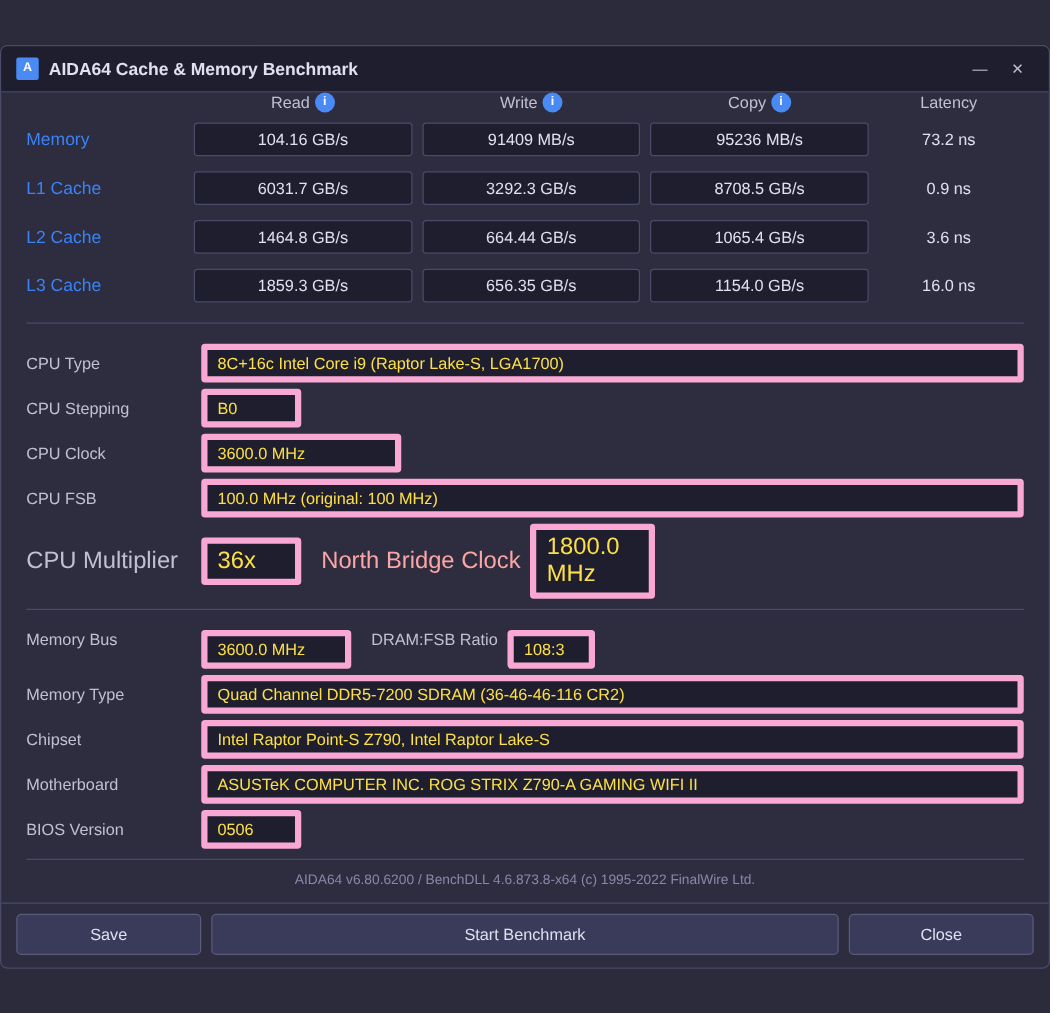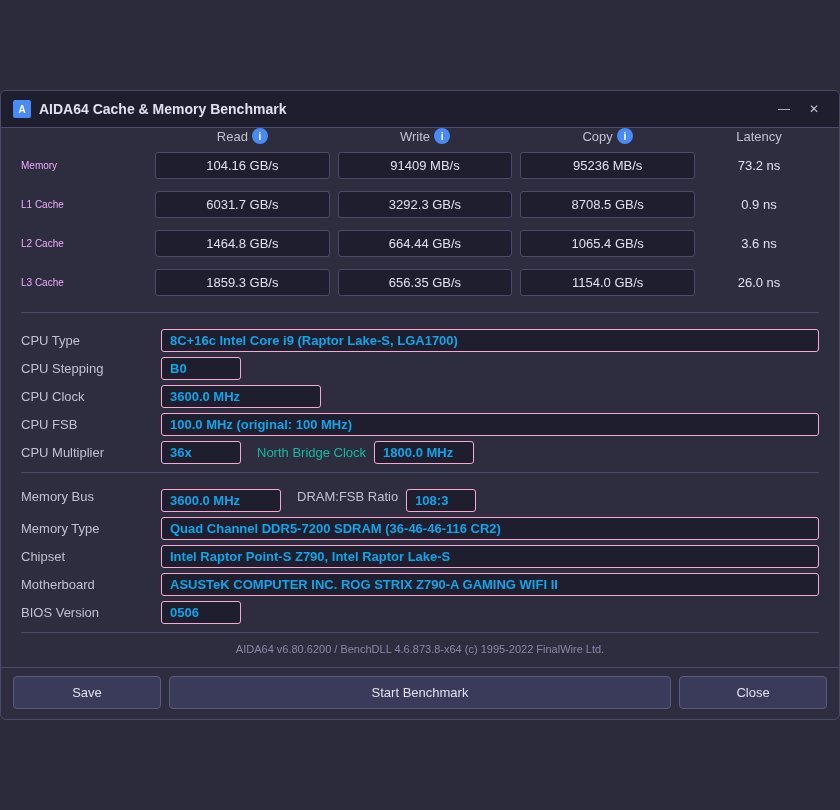--- a/index.html
+++ b/index.html
@@ -105,22 +105,22 @@
       cursor: pointer;
       flex-shrink: 0;
     }
     .bench-row {
       display: grid;
       grid-template-columns: 130px 1fr 1fr 1fr 120px;
       align-items: center;
       margin-bottom: 12px;
     }
     .row-label {
-      font-size: 10px;
-      color: #f0abfc;
+      font-size: 14px;
+      color: #3b82f6;
     }
     .value-box {
       background: #1e1e2e;
       border: 1px solid #4a4a6a;
       border-radius: 3px;
       padding: 5px 10px;
       font-size: 13px;
       color: #e0e0f0;
       text-align: center;
       margin: 0 4px;
@@ -148,26 +148,25 @@
       margin-bottom: 5px;
       font-size: 13px;
     }
     .info-label {
       width: 140px;
       flex-shrink: 0;
       color: #c0c0d0;
     }
     .info-value {
       background: #1e1e2e;
-      border: 1px solid #f9a8d4;
+      border: 5px solid #f9a8d4;
       border-radius: 3px;
       padding: 3px 8px;
-      color: #0ea5e9;
+      color: #fde047;
       flex: 1;
-      font-weight: bold;
     }
 
     .footer-text {
       text-align: center;
       font-size: 11px;
       color: #8888aa;
       padding: 10px 0 12px;
       border-top: 1px solid #4a4a6a;
       margin-top: 8px;
     }
@@ -257,21 +256,21 @@
         <div class="value-box">664.44 GB/s</div>
         <div class="value-box">1065.4 GB/s</div>
         <div class="latency-value">3.6 ns</div>
       </div>
 
       <div class="bench-row">
         <span class="row-label">L3 Cache</span>
         <div class="value-box">1859.3 GB/s</div>
         <div class="value-box">656.35 GB/s</div>
         <div class="value-box">1154.0 GB/s</div>
-        <div class="latency-value">26.0 ns</div>
+        <div class="latency-value">16.0 ns</div>
       </div>
     </div>
 
     <hr class="divider">
 
     <div class="info-section">
       <div class="info-row">
         <span class="info-label">CPU Type</span>
         <span class="info-value">8C+16c Intel Core i9  (Raptor Lake-S, LGA1700)</span>
       </div>
@@ -281,24 +280,24 @@
       </div>
       <div class="info-row">
         <span class="info-label">CPU Clock</span>
         <span class="info-value" style="flex:0;min-width:160px;">3600.0 MHz</span>
       </div>
       <div class="info-row">
         <span class="info-label">CPU FSB</span>
         <span class="info-value">100.0 MHz  (original: 100 MHz)</span>
       </div>
 
-      <div style="display:flex; align-items:center; margin-bottom:5px; font-size:13px;">
+      <div style="display:flex; align-items:center; margin-bottom:5px; font-size:19px;">
         <span class="info-label">CPU Multiplier</span>
         <span class="info-value" style="flex:0;min-width:80px;margin-right:16px;">36x</span>
-        <span style="color:#14b8a6;margin-right:8px;white-space:nowrap;">North Bridge Clock</span>
+        <span style="color:#fca5a5;margin-right:8px;white-space:nowrap;">North Bridge Clock</span>
         <span class="info-value" style="flex:0;min-width:100px;">1800.0 MHz</span>
       </div>
     </div>
 
     <hr class="divider">
 
     <div class="info-section">
 
       <div style="display:flex; margin-bottom:5px; font-size:13px;">
         <span class="info-label">Memory Bus</span>

